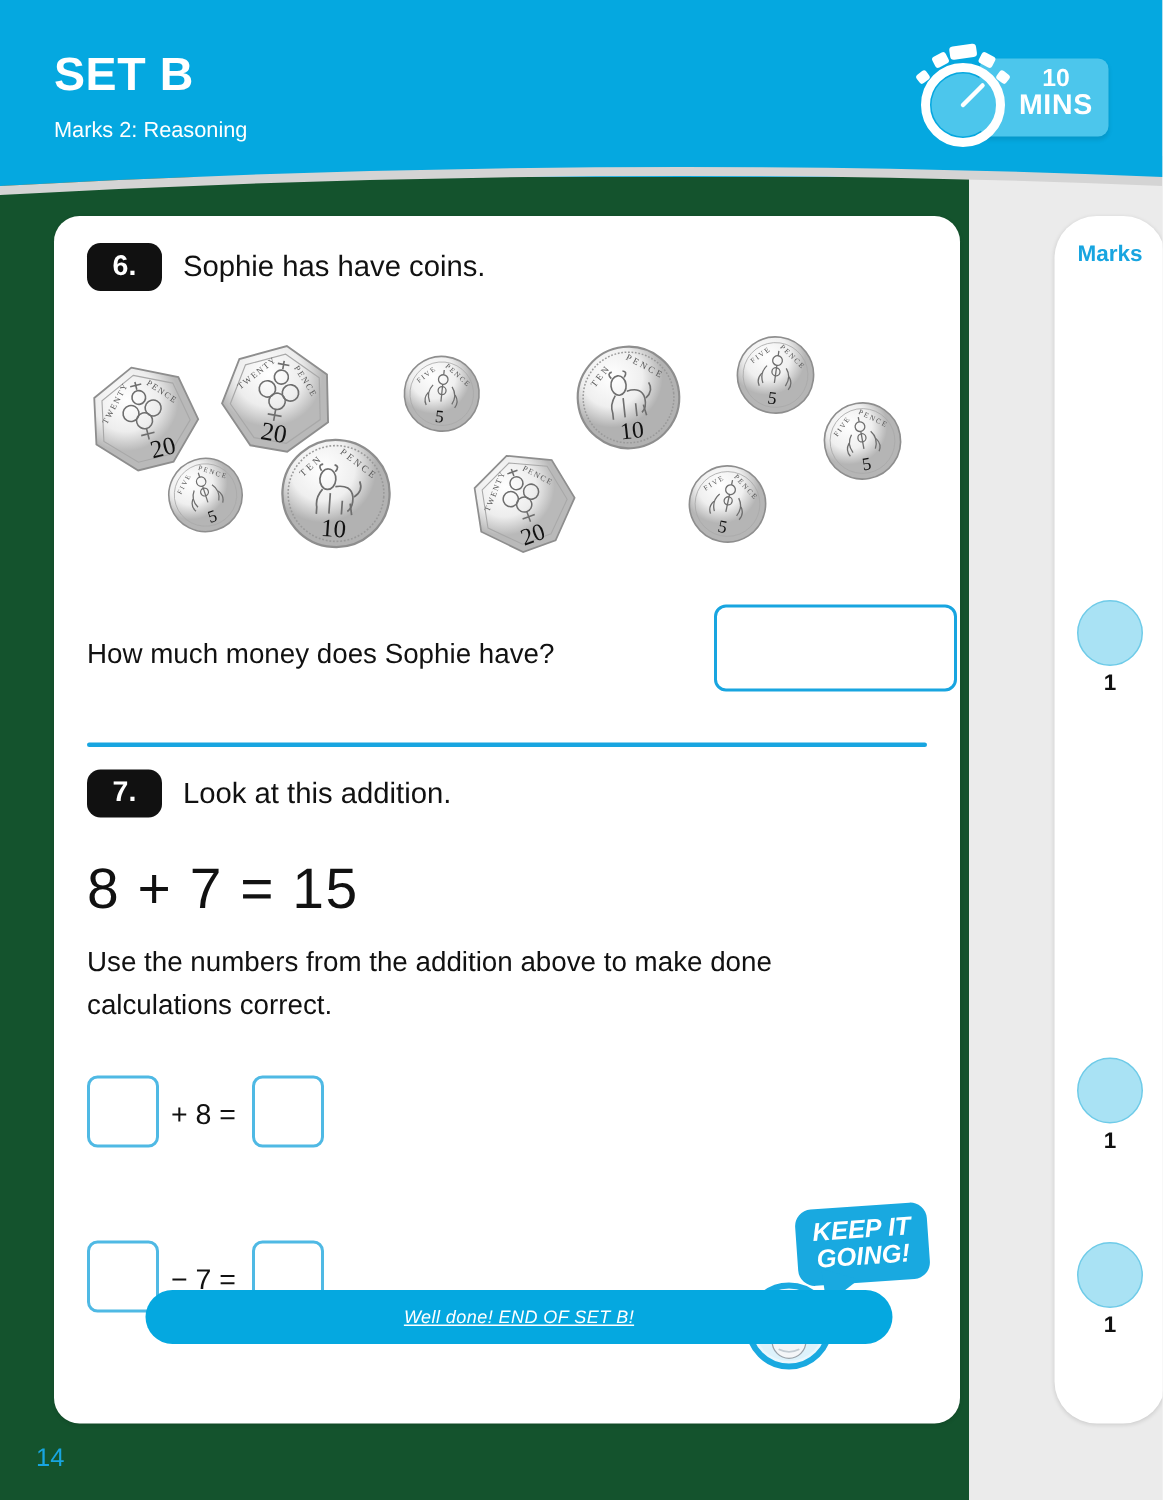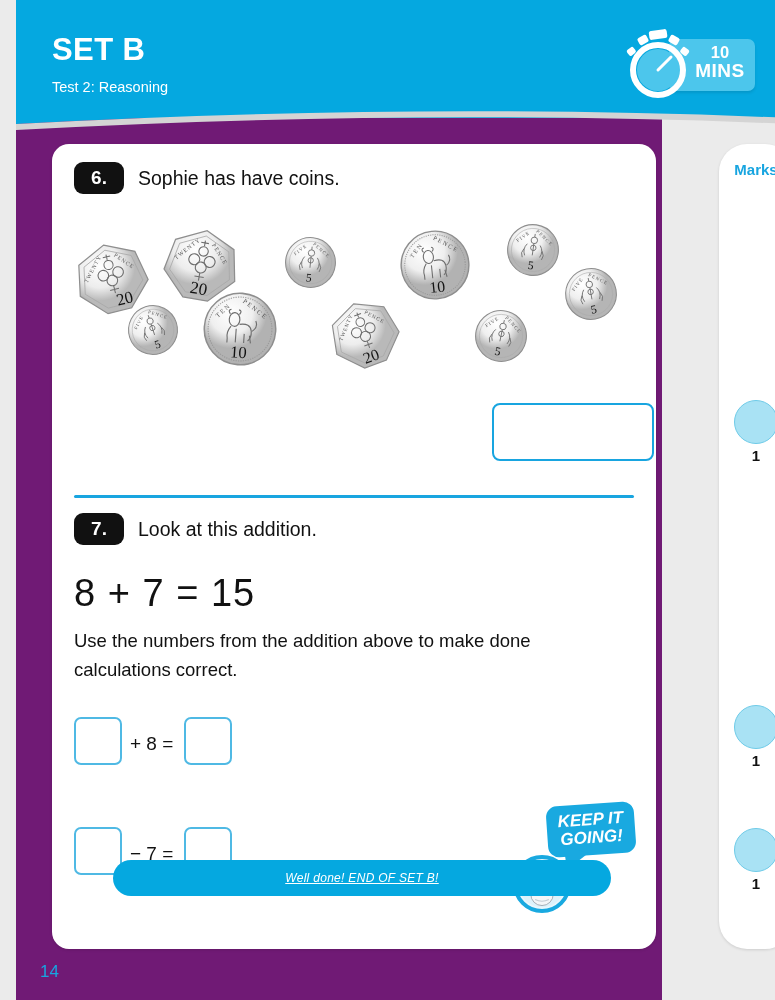--- a/index.html
+++ b/index.html
@@ -2,21 +2,21 @@
 <html><head>
 <meta charset="utf-8">
 <style>
   * { box-sizing: border-box; margin: 0; padding: 0; }
   html, body {
     width: 775px; height: 1000px;
     font-family: "Liberation Sans", sans-serif;
     background: #ebebeb;
     overflow: hidden;
   }
-  #page { position: relative; width: 646px; height: 1000px; background: #701a75; margin-left: 16px; }
+  #page { position: relative; width: 646px; height: 1000px; background: #14532d; }
 
   
   .header {
     position: absolute; left: 0; top: 0; width: 775px; height: 118px;
     background: #05a8e0;
   }
   .header-curve {
     position: absolute; left: 0; top: 104px; width: 775px; height: 26px;
     overflow: hidden;
   }
@@ -139,21 +139,21 @@
     color: #18a5e0; font-size: 17px;
   }
 </style>
 </head>
 <body>
 
 <div id="page">
 
   <div class="header">
     <div class="set-title">SET B</div>
-    <div class="set-sub">Test 2: Reasoning</div>
+    <div class="set-sub">Marks 2: Reasoning</div>
 
     <div class="timer-wrap">
       <div class="timer-plate"></div>
       <svg class="watch" viewBox="0 0 72 72">
         <g fill="#ffffff">
           <rect x="27" y="2" width="18" height="9" rx="2.5" transform="rotate(-8 36 6)"></rect>
           <rect x="16" y="8" width="10" height="8" rx="2" transform="rotate(-28 21 12)"></rect>
           <rect x="47" y="8" width="10" height="8" rx="2" transform="rotate(28 52 12)"></rect>
           <rect x="5" y="20" width="8" height="7" rx="2" transform="rotate(-38 9 23)"></rect>
           <rect x="59" y="20" width="8" height="7" rx="2" transform="rotate(38 63 23)"></rect>
@@ -376,20 +376,21 @@
             <path d="M38 40 q-8 10 -2 22 M62 40 q8 10 2 22"></path>
             <path d="M33 50 q-6 8 -1 16 M67 50 q6 8 1 16"></path>
           </g>
           <text x="50" y="22" font-size="9" fill="#555" font-family="serif" letter-spacing="2.2" text-anchor="middle" transform="rotate(-44 50 50)">FIVE</text>
           <text x="50" y="22" font-size="9" fill="#555" font-family="serif" letter-spacing="2.2" text-anchor="middle" transform="rotate(36 50 50)">PENCE</text>
           <text x="50" y="86" font-size="22" fill="#111" font-family="serif" text-anchor="middle">5</text>
         </svg>
       </div>
     </div>
 
+    <div class="body-text" style="left:22px; top:278px;">How much money does Sophie have?</div>
     <div class="ansbox" style="left:440px; top:259px; width:162px; height:58px;"></div>
 
     <div class="divider" style="top:351px;"></div>
 
     <div class="qpill" style="left:22px; top:369px;">7.</div>
     <div class="qtext" style="left:86px; top:373px;text-align:right;">Look at this addition.</div>
 
     <div class="eq-big" style="left:22px; top:428px;">8 + 7 = 15</div>
 
     <div class="body-text" style="left:22px; top:483px; width:540px;">Use the numbers from the addition above to make done calculations correct.</div>

